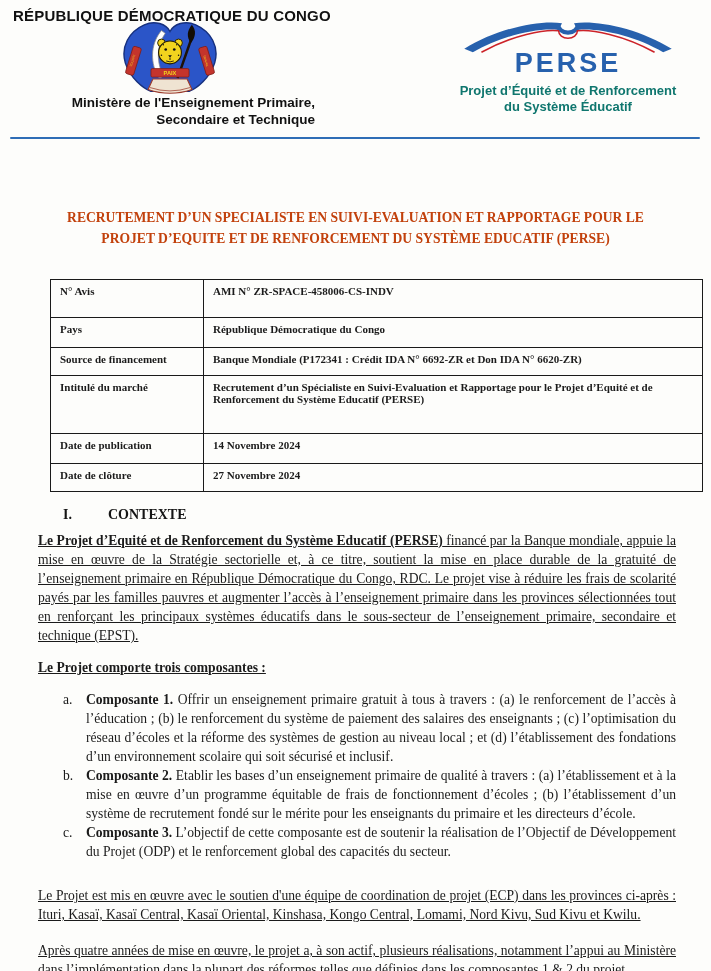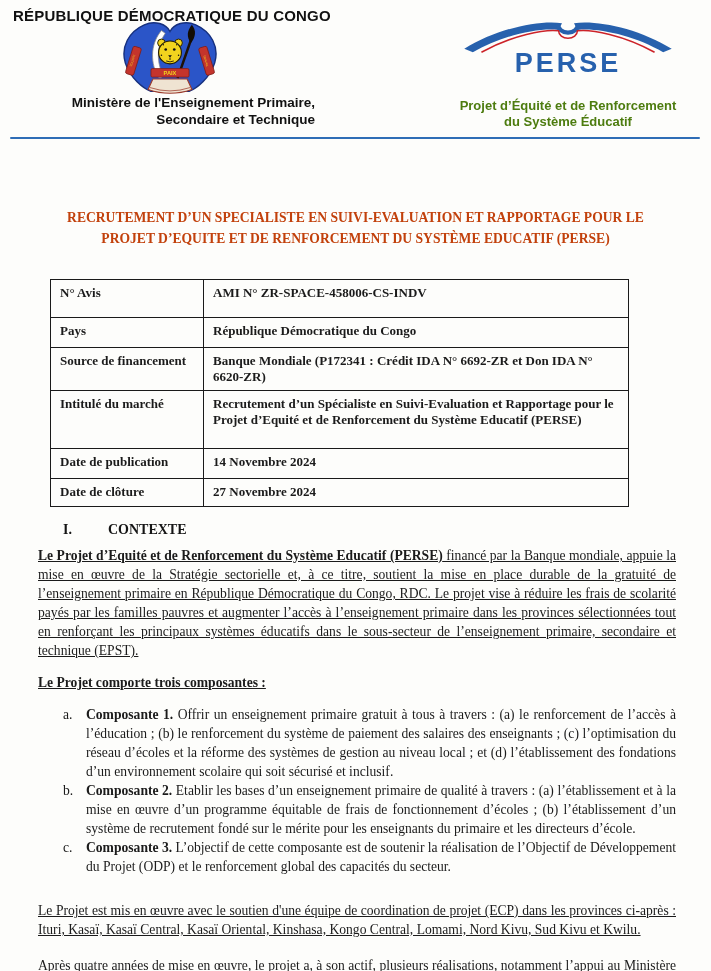--- a/index.html
+++ b/index.html
@@ -30,39 +30,39 @@
   .perse-block { position:absolute; left:438px; top:18px; width:260px; text-align:center; }
   .perse-book { width:246px; height:36px; display:block; margin:0 auto; }
   .perse-acronym {
     font-family:"Liberation Sans", sans-serif;
     font-weight:bold; font-size:27px; letter-spacing:3px;
     color:#2761ad; line-height:1.0; margin-top:-4px;
   }
   .perse-subtitle {
     font-family:"Liberation Sans", sans-serif;
     font-weight:bold; font-size:13px; line-height:1.25;
-    color:#4d7c0f; margin-top:21px;
+    color:#0f766e; margin-top:6px;
   }
   .header-divider {
     position:absolute; left:10px; right:11px; top:137px;
     height:2px; background:#2e6db6; border-radius:1px;
   }
   
   .doc-title {
     margin:67px 45px 0 45px;
     text-align:center;
     font-weight:bold; font-size:13.6px; line-height:1.55;
     color:#c2410c;
   }
   
   .info-table {
     margin:30px 6px 0 50px;
-    width:579px;
+    width:653px;
     border-collapse:collapse;
-    font-size:13px;
+    font-size:11px;
   }
   .info-table td {
     border:1.6px solid #1a1a1a;
     padding:5px 9px;
     vertical-align:top;
     font-weight:bold;
   }
   .info-table td.label { width:153px; font-weight:bold; }
   .row-avis td   { height:38px; }
   .row-pays td   { height:30px; }

